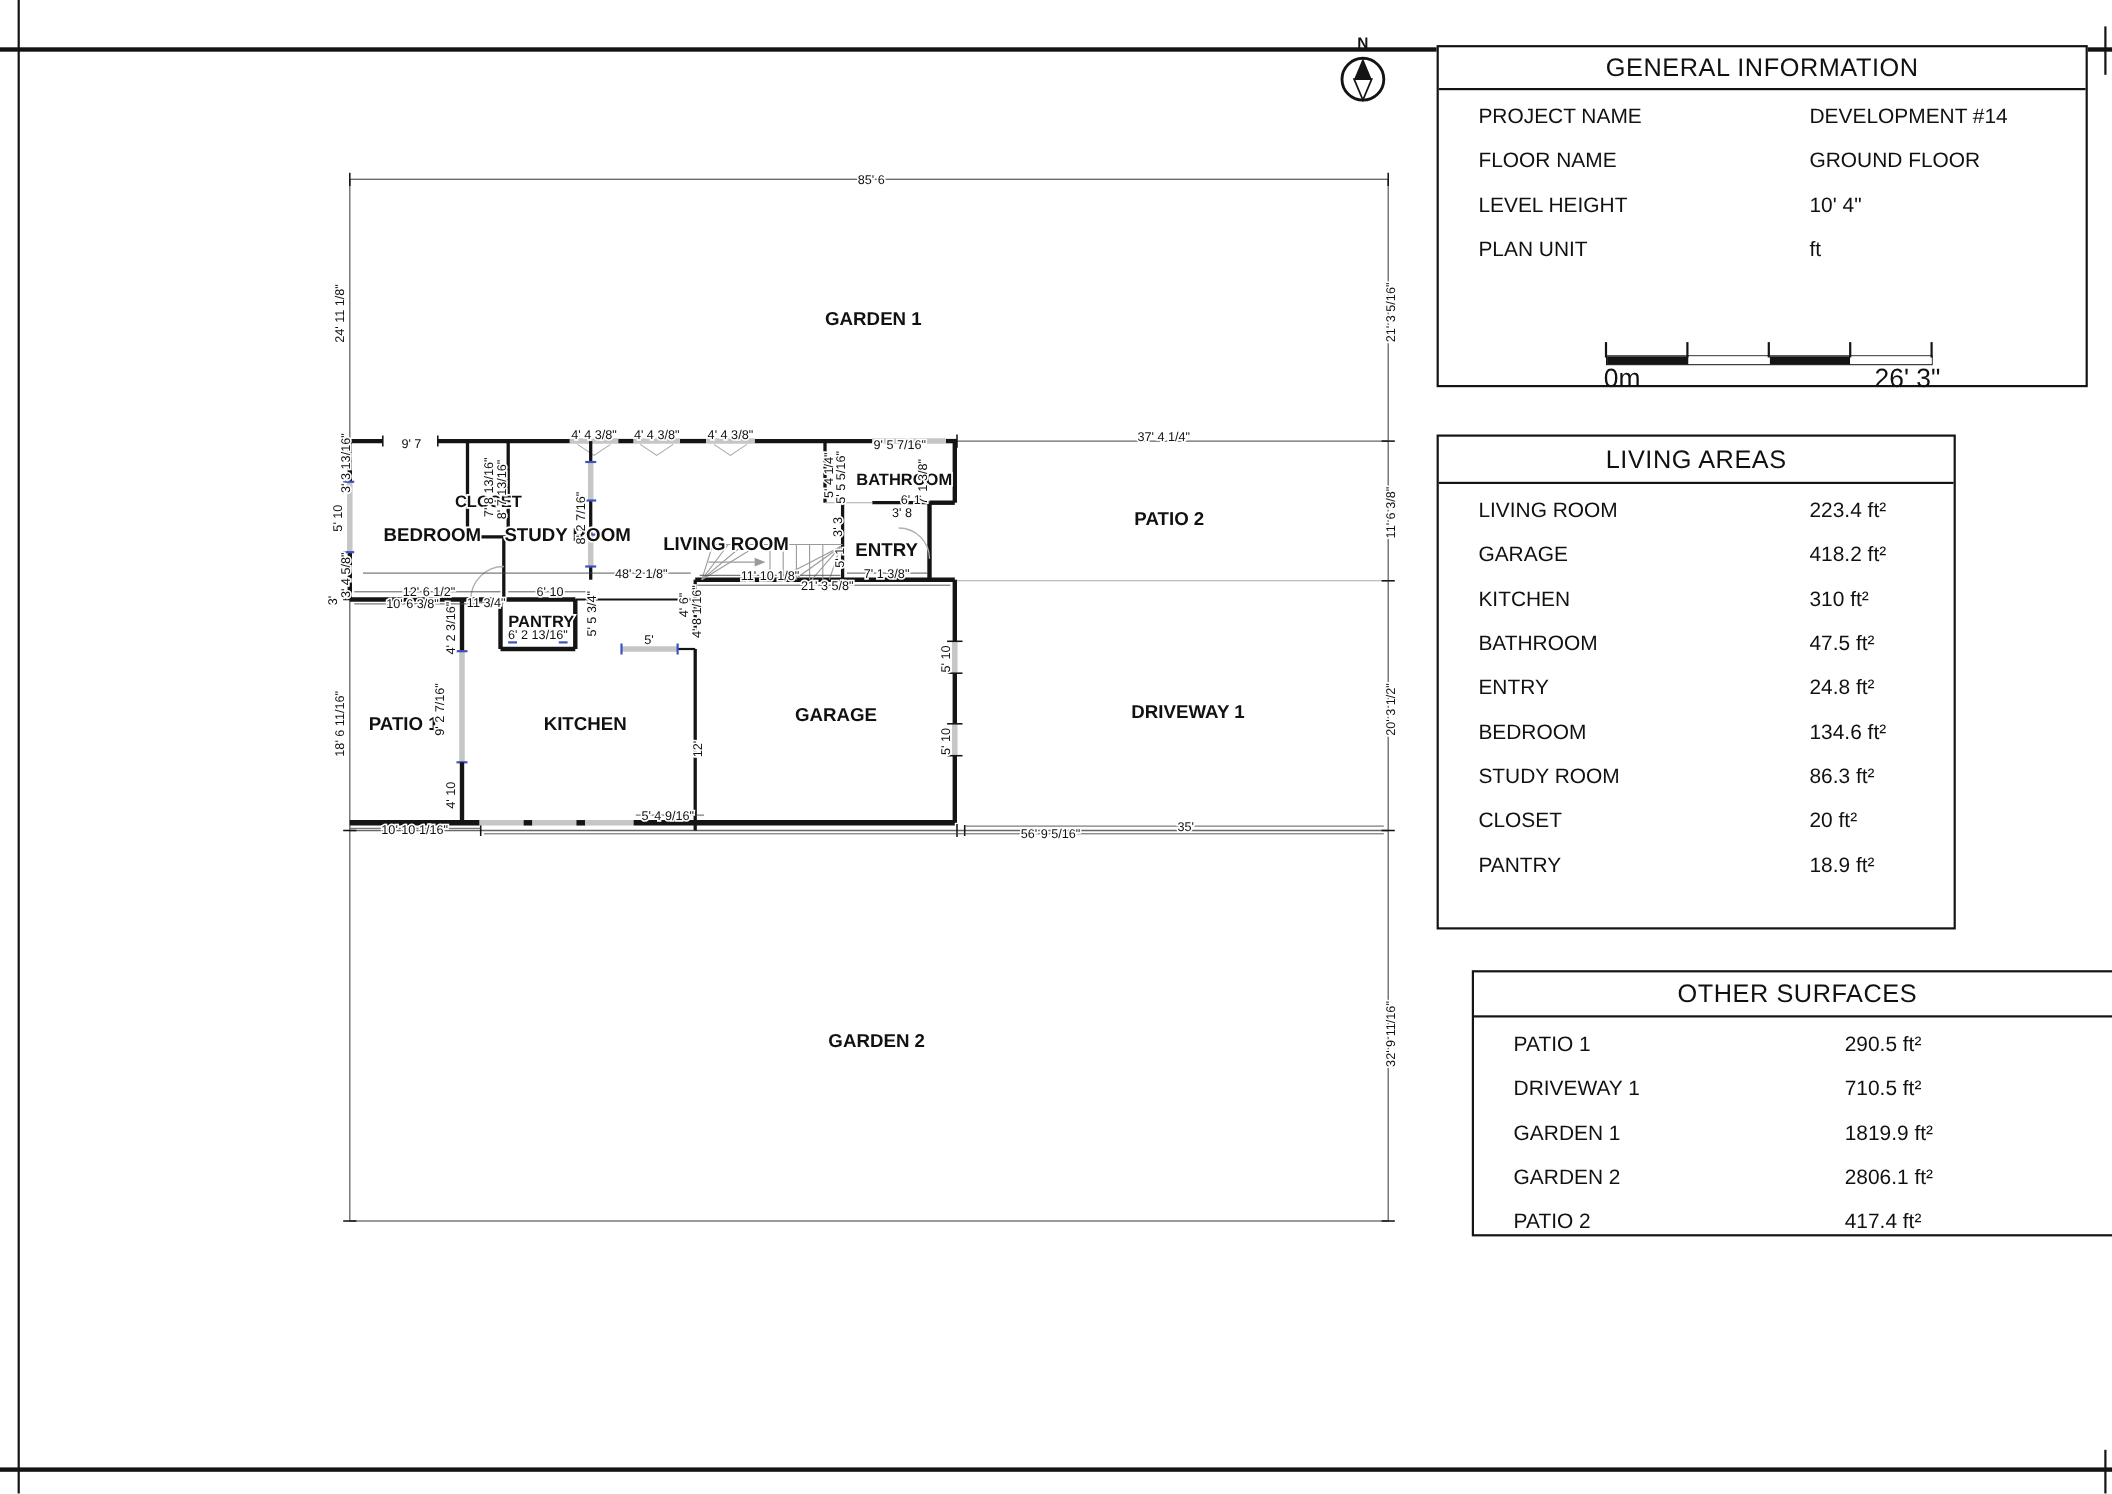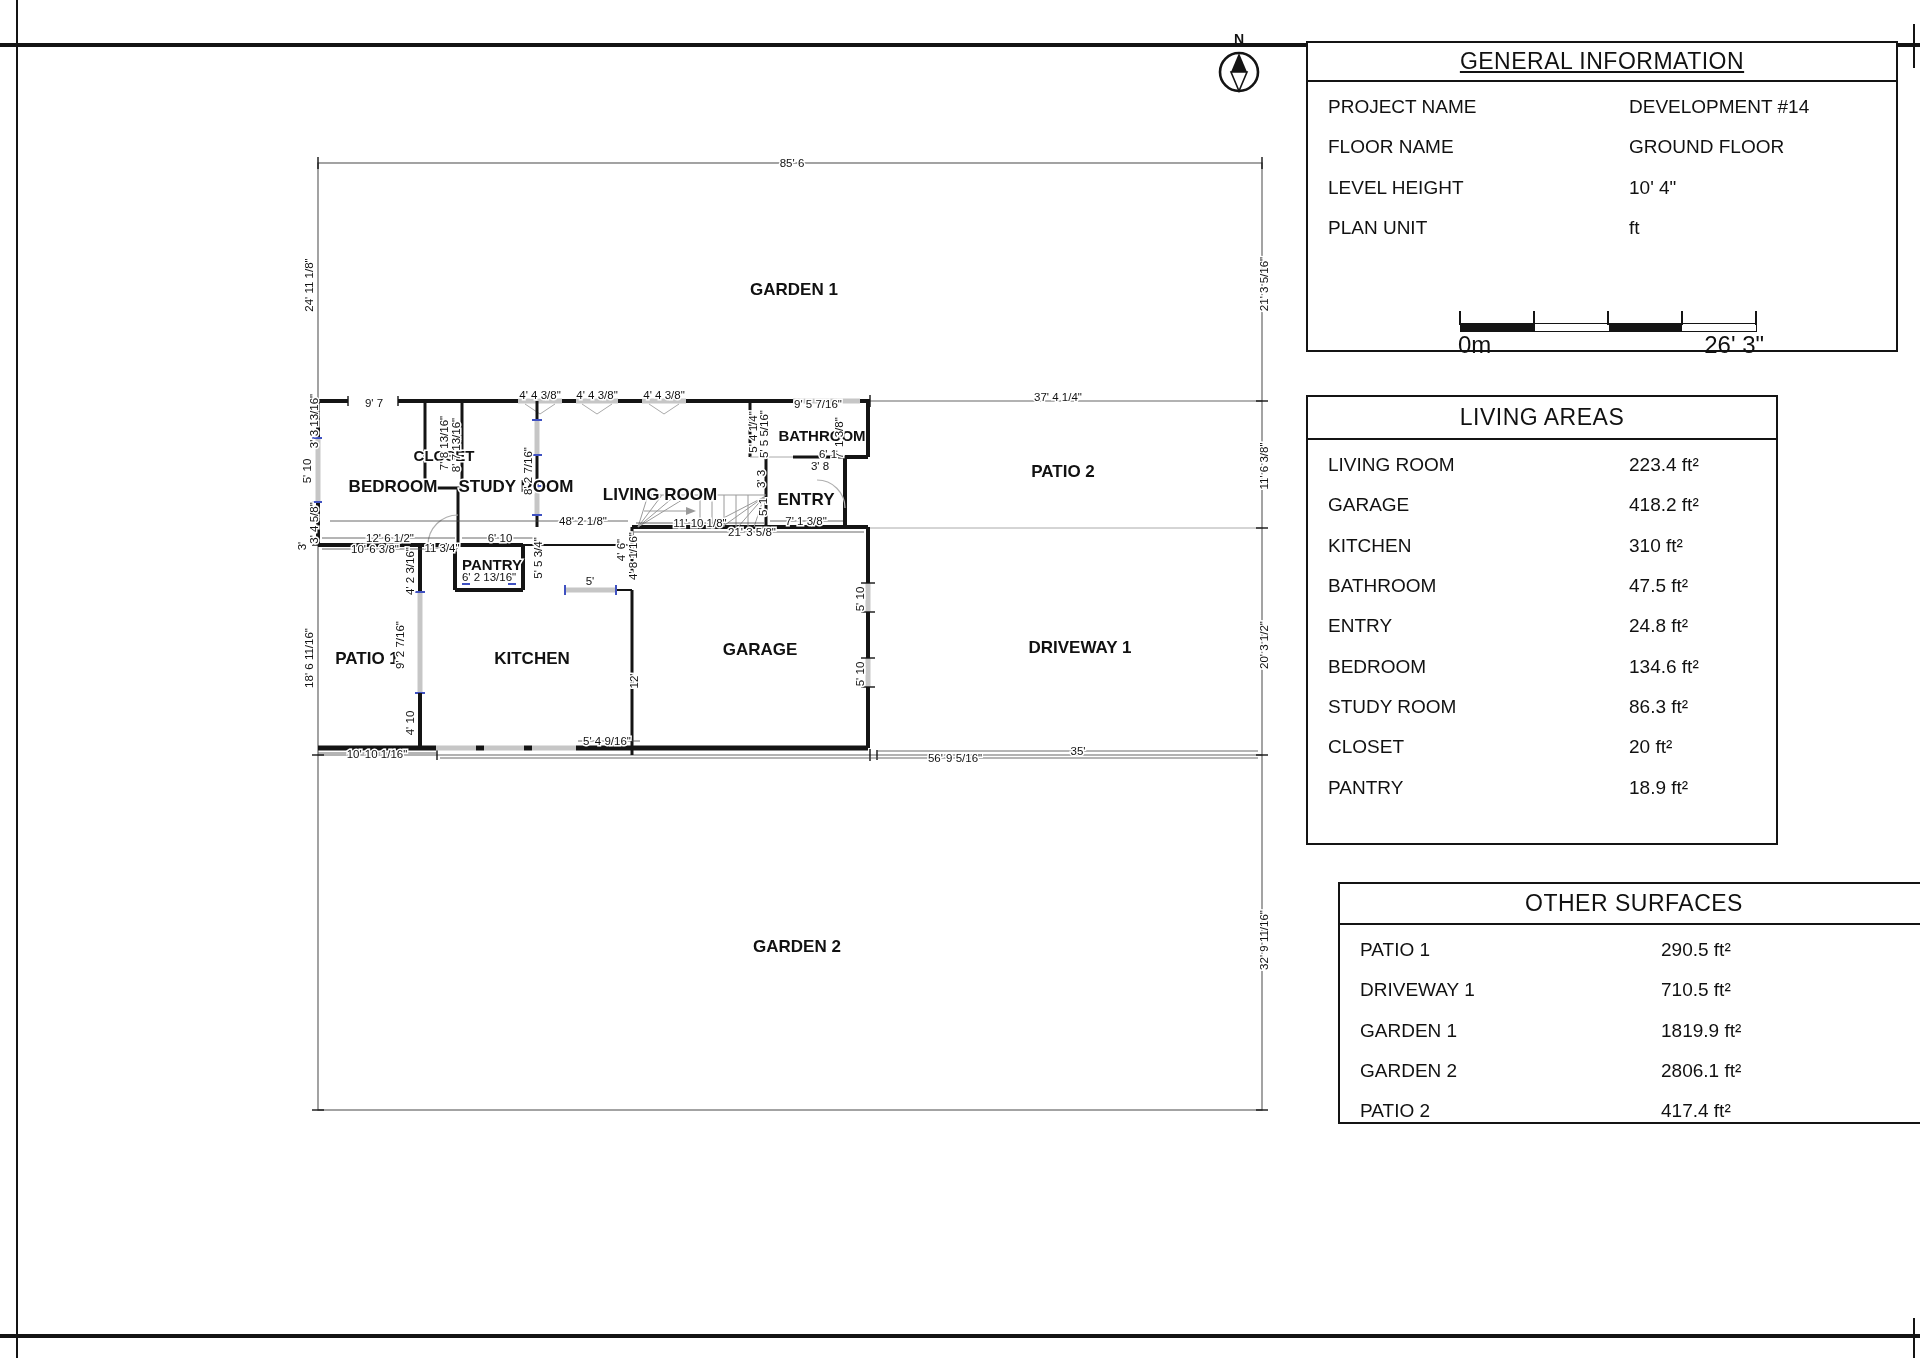--- a/index.html
+++ b/index.html
@@ -21,27 +21,27 @@
   text.room{font-family:"Liberation Sans",sans-serif;font-weight:bold;font-size:17px;fill:#111;
             text-anchor:middle;stroke:#fff;stroke-width:3px;paint-order:stroke;}
   text.dim{font-family:"Liberation Sans",sans-serif;font-size:11.5px;fill:#111;
            text-anchor:middle;stroke:#fff;stroke-width:3px;paint-order:stroke;}
   text.north{font-family:"Liberation Sans",sans-serif;font-weight:bold;font-size:14px;fill:#111;text-anchor:middle;}
   
   .panel{position:absolute;border:2px solid #141414;background:#fff;box-sizing:border-box;}
   .panel-header{border-bottom:2px solid #141414;text-align:center;font-size:23px;
                 letter-spacing:0.5px;display:flex;align-items:center;justify-content:center;}
   #gi-panel{left:1306px;top:41px;width:592px;height:311px;}
-  #gi-panel .panel-header{height:37px;text-decoration:underline;}
+  #gi-panel .panel-header{height:37px;}
   #la-panel{left:1306px;top:395px;width:472px;height:450px;}
   #la-panel .panel-header{height:41px;}
   #os-panel{left:1306px;top:882px;width:592px;height:242px;margin-left:32px;}
   #os-panel .panel-header{height:39px;}
   .rows{padding-top:5px;}
-  .info-row{height:40.3px;display:flex;align-items:center;font-size:19px;}
+  .info-row{height:40.3px;display:flex;align-items:center;font-size:19px;padding-left:16px;}
   .info-row .lbl{margin-left:20px;width:301px;flex:none;}
   .info-row .val{flex:1;}
   
   .sb-label{position:absolute;font-size:24px;top:288px;}
   #sb-left{left:150px;}
   #sb-right{left:370px;width:86px;text-align:right;}
   .sbar{position:absolute;left:152px;top:280px;width:297px;height:9px;border:1px solid #141414;
         box-sizing:border-box;display:flex;}
   .sbar div{flex:1;}
   .sb-tick{position:absolute;top:268px;width:2px;height:14px;background:#141414;}

